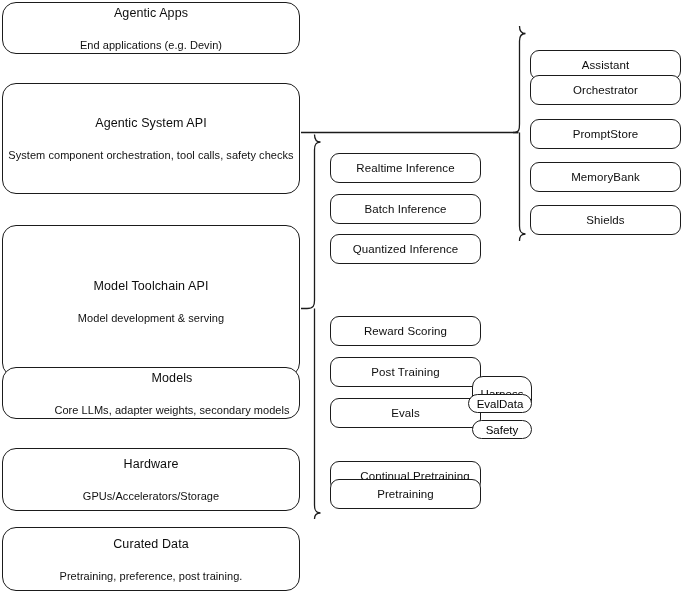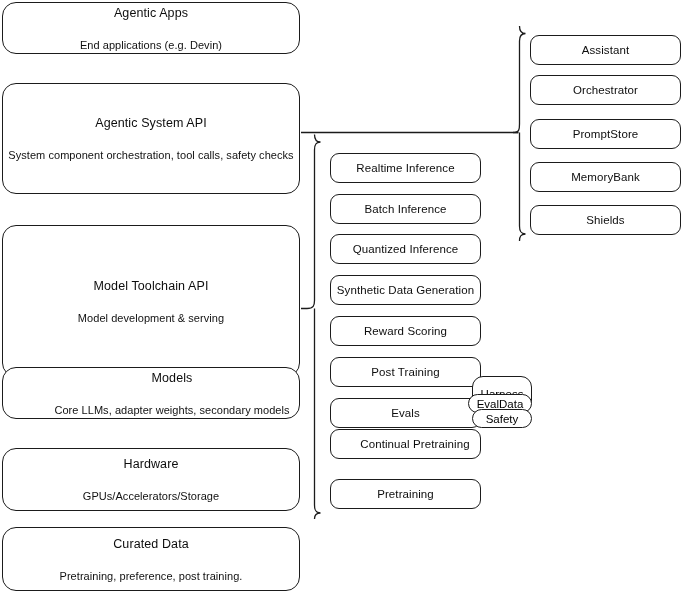--- a/index.html
+++ b/index.html
@@ -144,50 +144,47 @@
 
   <div class="box mid" style="top:144px;">
     <span class="title">Realtime Inference</span>
   </div>
   <div class="box mid" style="top:185px;">
     <span class="title">Batch Inference</span>
   </div>
   <div class="box mid" style="top:225px;">
     <span class="title">Quantized Inference</span>
   </div>
-  <div class="box mid" style="top:266px;">
-    <span class="title">Synthetic Data Generation</span>
-  </div>
   <div class="box mid" style="top:307px;">
     <span class="title">Reward Scoring</span>
   </div>
   <div class="box mid" style="top:348px;">
     <span class="title">Post Training</span>
   </div>
   <div class="box mid" style="top:389px;">
     <span class="title">Evals</span>
   </div>
-  <div class="box mid" style="top:420px;padding-left:19px;">
+  <div class="box mid" style="top:452px;padding-left:19px;">
     <span class="title">Continual Pretraining</span>
   </div>
   <div class="box mid" style="top:470px;">
     <span class="title">Pretraining</span>
   </div>
 
   <div class="pill" style="left:472px;top:376px;width:60px;height:35px;">
     <span>Harness</span>
   </div>
   <div class="pill" style="left:468px;top:394px;width:64px;height:19px;">
     <span>EvalData</span>
   </div>
-  <div class="pill" style="left:472px;top:409px;width:60px;height:19px;">
+  <div class="pill" style="left:472px;top:420px;width:60px;height:19px;">
     <span>Safety</span>
   </div>
 
-  <div class="box right" style="top:35px;">
+  <div class="box right" style="top:50px;">
     <span class="title">Assistant</span>
   </div>
   <div class="box right" style="top:75px;">
     <span class="title">Orchestrator</span>
   </div>
   <div class="box right" style="top:119px;">
     <span class="title">PromptStore</span>
   </div>
   <div class="box right" style="top:162px;">
     <span class="title">MemoryBank</span>

